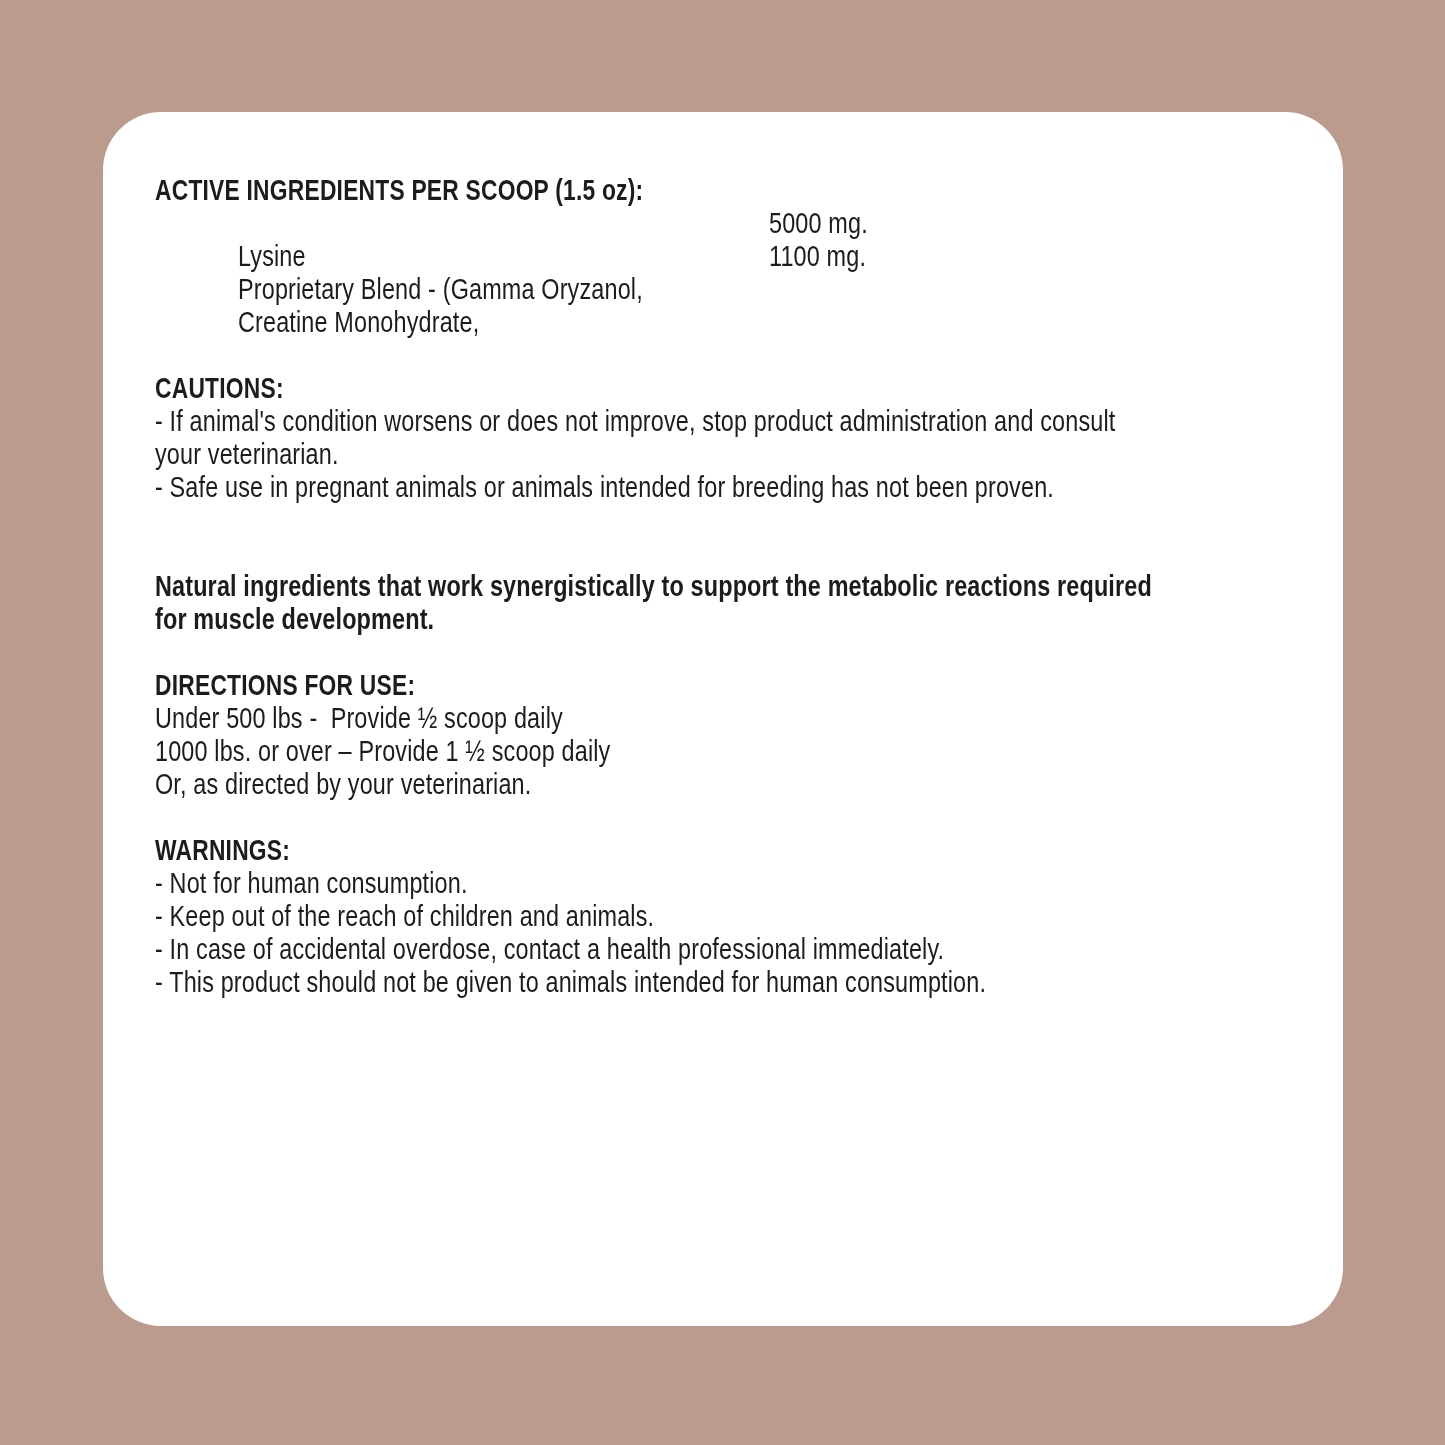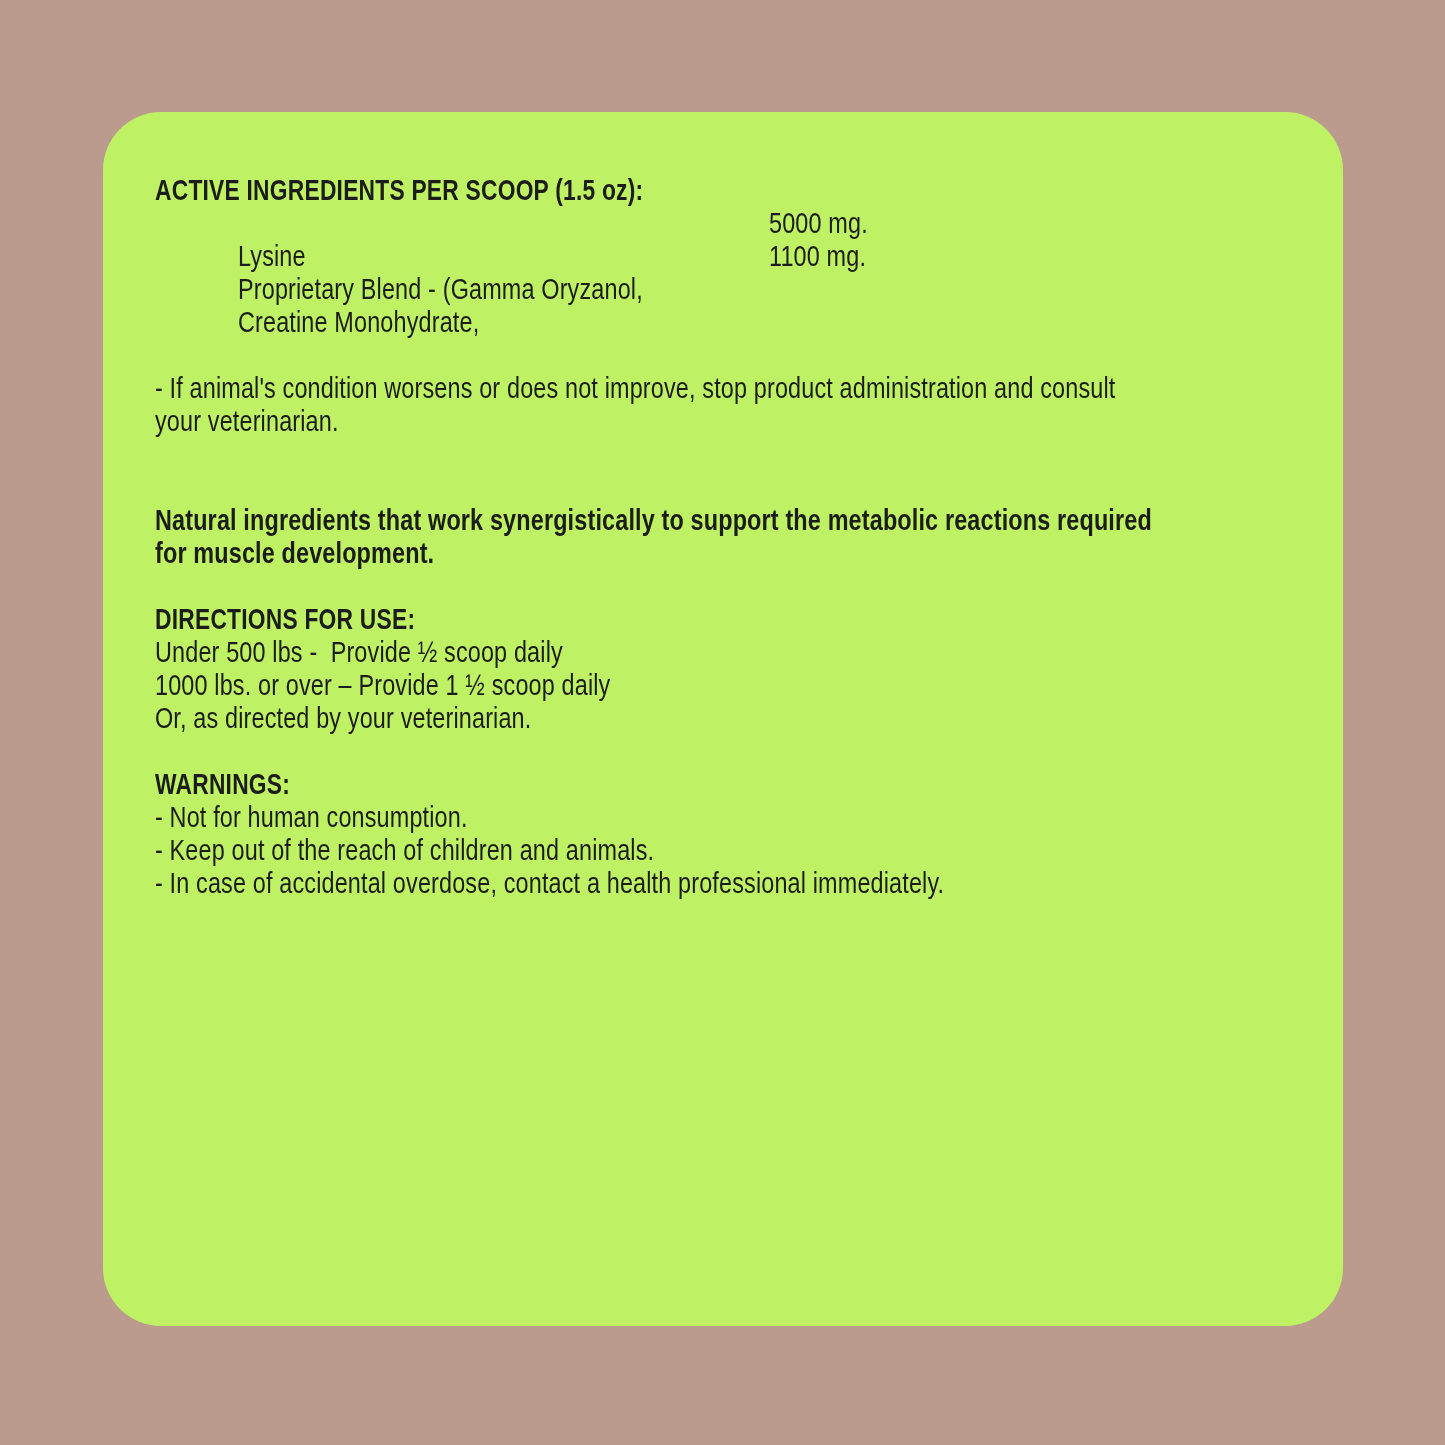--- a/index.html
+++ b/index.html
@@ -13,21 +13,21 @@
     background: #bb9b8d;
     overflow: hidden;
     font-family: "Liberation Sans", "DejaVu Sans", sans-serif;
   }
   .card {
     position: absolute;
     left: 103px;
     top: 112px;
     width: 1240px;
     height: 1214px;
-    background: #bef264;
+    background: #ffffff;
     border-radius: 58px;
   }
   .content {
     position: absolute;
     left: 52px;
     top: 61px;
     right: 10px;
     color: #1c1c1a;
     font-size: 30px;
   }
@@ -82,22 +82,24 @@
           <span class="t">Creatine Monohydrate,</span>
         </div>
       </div>
 
       <div class="spacer"></div>
 
 
       <div class="spacer"></div>
 
       <div>
+        <div class="line heading"><span class="t">CAUTIONS:</span></div>
         <div class="line"><span class="t">- If animal's condition worsens or does not improve, stop product administration and consult</span></div>
         <div class="line"><span class="t">your veterinarian.</span></div>
+        <div class="line"><span class="t">- Safe use in pregnant animals or animals intended for breeding has not been proven.</span></div>
       </div>
 
       <div class="spacer"></div>
 
 
       <div class="spacer"></div>
 
       <div>
         <div class="line bold"><span class="t">Natural ingredients that work synergistically to support the metabolic reactions required</span></div>
         <div class="line bold"><span class="t">for muscle development.</span></div>
@@ -112,17 +114,18 @@
         <div class="line"><span class="t">Or, as directed by your veterinarian.</span></div>
       </div>
 
       <div class="spacer"></div>
 
       <div>
         <div class="line heading"><span class="t">WARNINGS:</span></div>
         <div class="line"><span class="t">- Not for human consumption.</span></div>
         <div class="line"><span class="t">- Keep out of the reach of children and animals.</span></div>
         <div class="line"><span class="t">- In case of accidental overdose, contact a health professional immediately.</span></div>
+        <div class="line"><span class="t">- This product should not be given to animals intended for human consumption.</span></div>
       </div>
 
     </div>
   </div>
 </div>
 
 </body></html>

